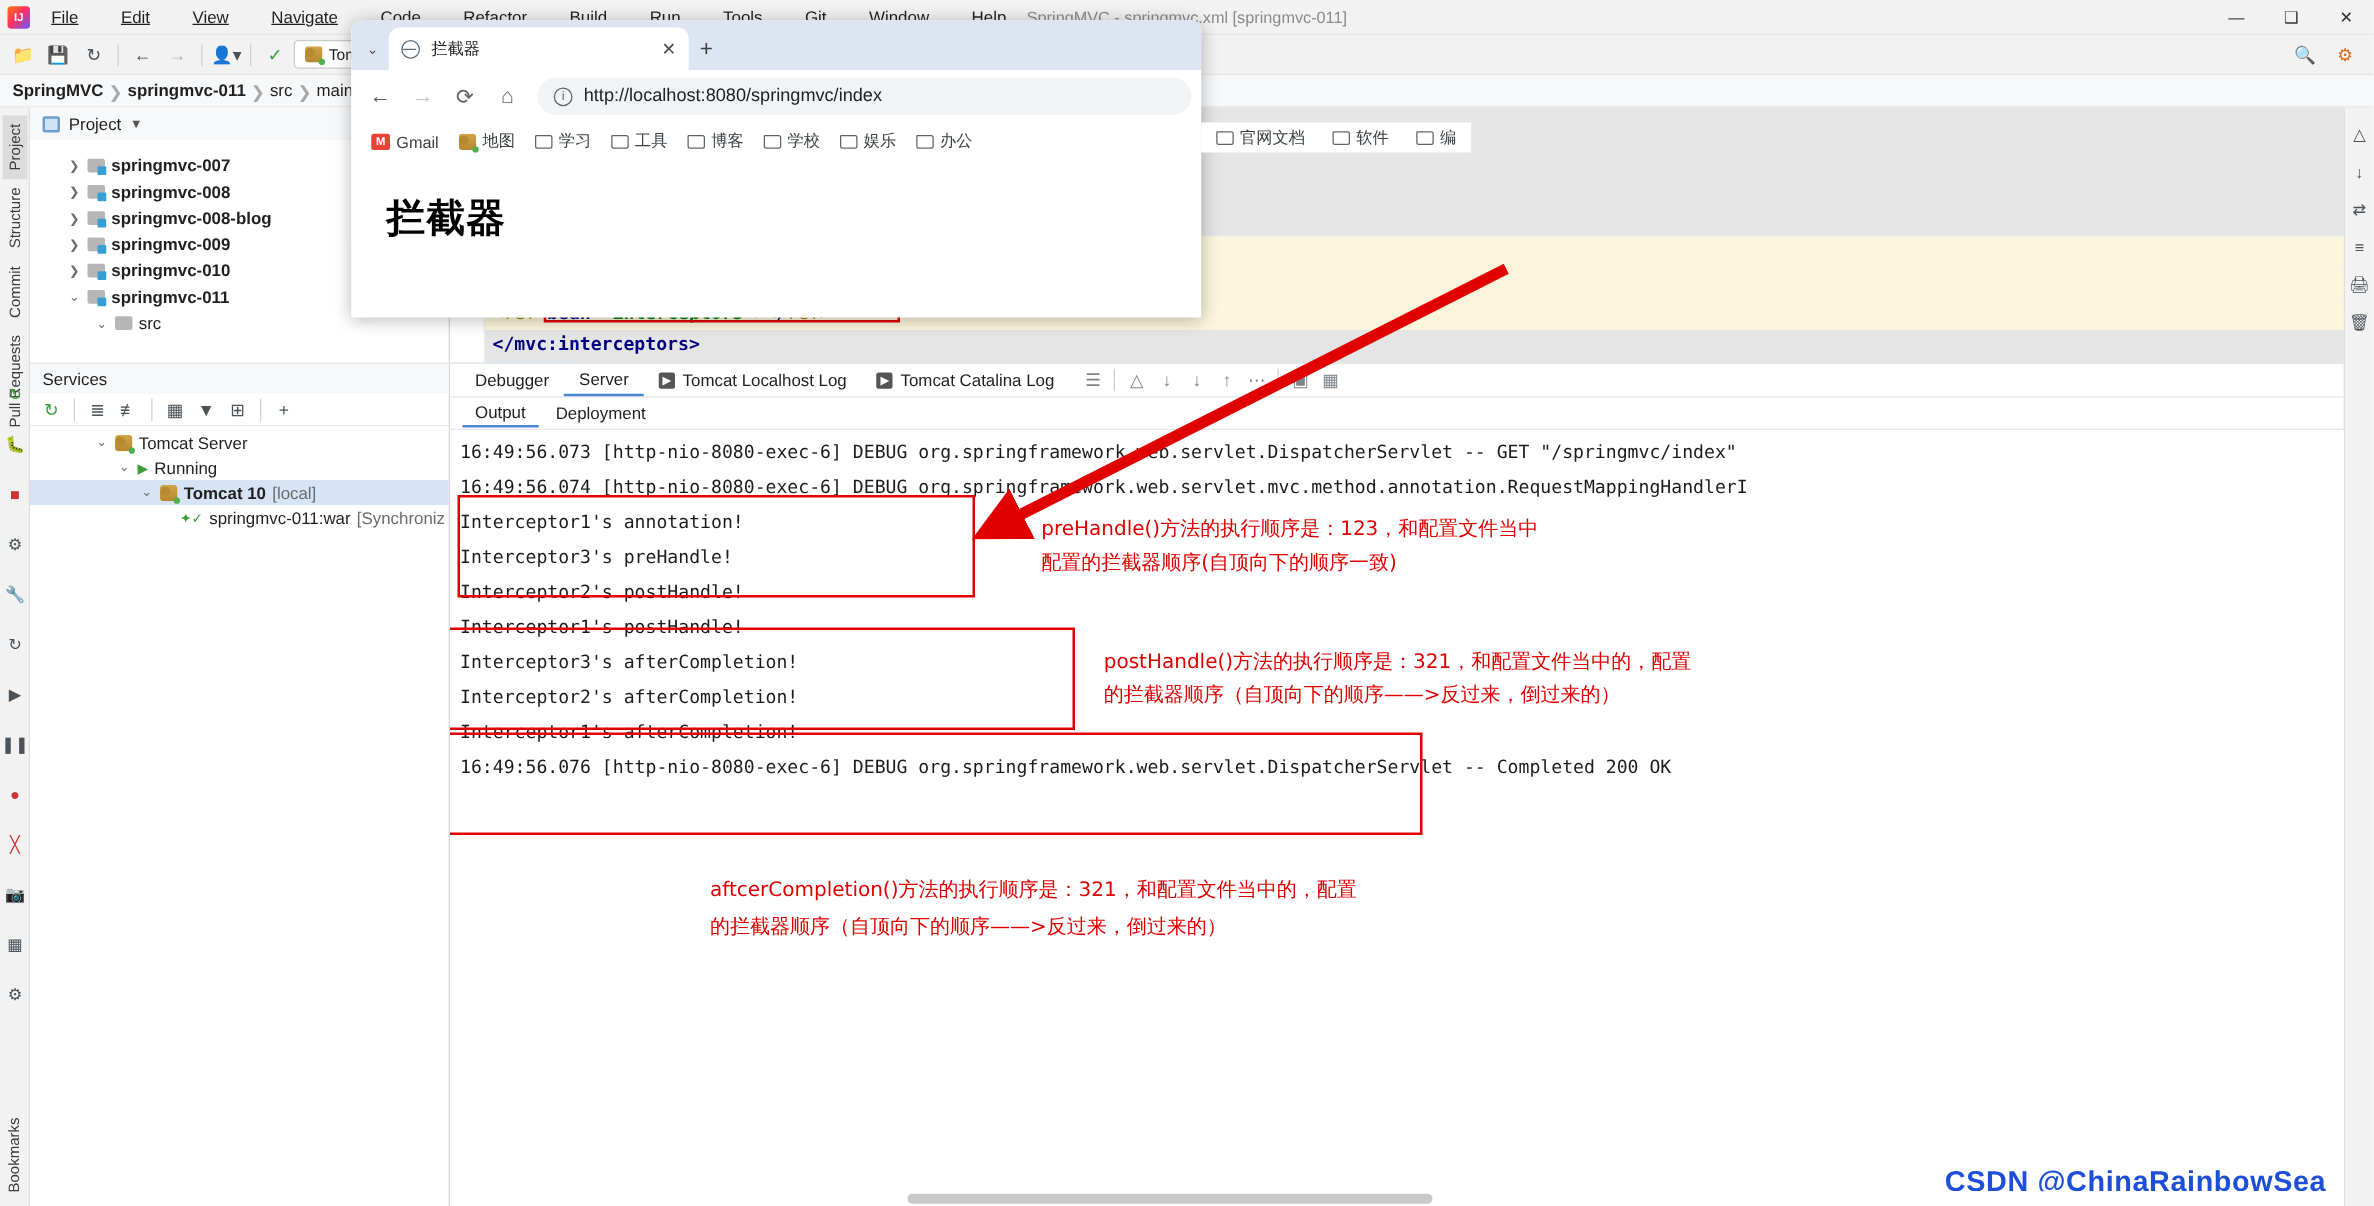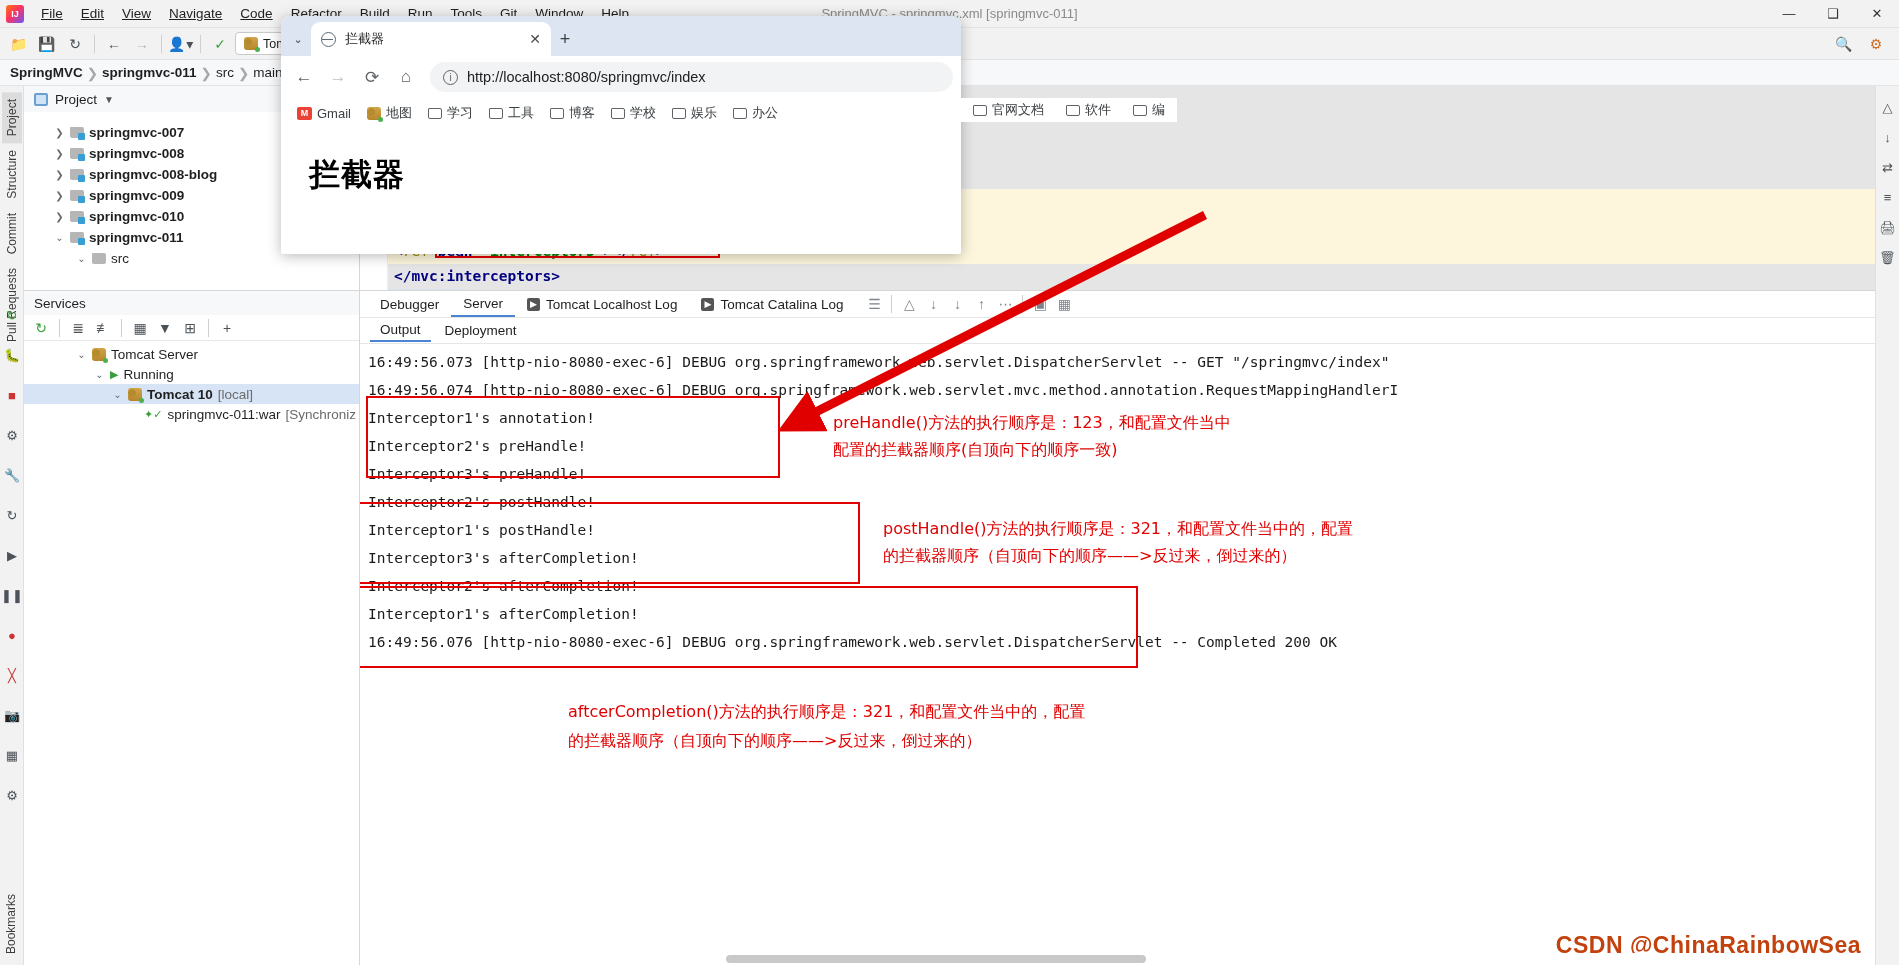--- a/index.html
+++ b/index.html
@@ -13,21 +13,21 @@
   .ide { position:absolute; inset:0; background:#f7f8fa; display:flex; flex-direction:column; }
 
   
   .titlebar { height:28px; background:#f2f2f2; display:flex; align-items:center;
               border-bottom:1px solid #e4e4e4; position:relative; }
   .ij-logo { width:18px; height:18px; margin:0 8px 0 6px; border-radius:3px;
              background:linear-gradient(135deg,#f97a12 0%,#fe315d 45%,#6b57ff 100%);
              position:relative; flex:none;}
   .ij-logo::after{content:"IJ"; position:absolute; inset:0; color:#fff; font-size:9px;
              font-weight:bold; display:flex; align-items:center; justify-content:center;}
-  .menubar { display:flex; gap:0;align-items:center; }
+  .menubar { display:flex; gap:16px;align-items:center; }
   .menubar > div { padding:3px 9px; font-size:13.5px; color:#1f1f1f; cursor:default; }
   .menubar u { text-decoration:underline; }
   .win-title { position:absolute; left:50%; transform:translateX(-50%); color:#8a8a8a;
                font-size:13px; white-space:nowrap; }
   .win-ctrls { margin-left:auto; display:flex; }
   .win-ctrls > div { width:44px; height:28px; display:flex; align-items:center;
                      justify-content:center; font-size:13px; color:#333; }
 
   
   .toolbar { height:32px; background:#f2f2f2; display:flex; align-items:center;
@@ -121,21 +121,21 @@
   .ctabs .tb-ico{ width:22px;height:20px; color:#7d858c;}
   .subtabs { height:26px; display:flex; align-items:center; padding:0 10px; gap:4px;
              border-bottom:1px solid #e6e6e6; font-size:13.5px;}
   .subtab { padding:3px 10px; }
   .subtab.active { border-bottom:2px solid #4c84d4; }
   .logwrap { flex:1; position:relative; overflow:hidden; background:#fff;}
   .log { font-family:"DejaVu Sans Mono", monospace; font-size:14.5px; line-height:28px;
          padding:4px 0 0 8px; white-space:pre; color:#1b1b1b;}
   .ann { position:absolute; color:#e00000; font-size:16px; line-height:25px;
          font-family:"DejaVu Sans", sans-serif; white-space:pre; }
-  .watermark { position:absolute; right:14px; bottom:6px; color:#c2410c; font-size:23px;
+  .watermark { position:absolute; right:14px; bottom:6px; color:#1d4ed8; font-size:23px;
                font-weight:bold; letter-spacing:.5px;}
   .scrollbar-h { position:absolute; left:336px; right:12px; bottom:0; height:12px; background:#fff;}
   .sb-thumb-h { position:absolute; left:30px; width:420px; height:8px; top:2px;
                 background:#c9c9c9; border-radius:4px;}
 
   
   .bmrail { position:absolute; left:0; bottom:0; width:24px; height:120px; }
 
   
   .chrome { position:absolute; left:281px; top:16px; width:680px; height:238px;
@@ -386,21 +386,20 @@
             </div>
           </div>
           <div class="subtabs">
             <div class="subtab active">Output</div>
             <div class="subtab">Deployment</div>
           </div>
           <div class="logwrap">
             <div class="log">16:49:56.073 [http-nio-8080-exec-6] DEBUG org.springframework.web.servlet.DispatcherServlet -- GET "/springmvc/index"</div>
             <div class="log" style="padding-top:0">16:49:56.074 [http-nio-8080-exec-6] DEBUG org.springframework.web.servlet.mvc.method.annotation.RequestMappingHandlerI</div>
             <div class="log" style="padding-top:0">Interceptor1's annotation!</div>
-            <div class="log" style="padding-top:0">Interceptor2's preHandle!</div>
             <div class="log" style="padding-top:0">Interceptor3's preHandle!</div>
             <div class="log" style="padding-top:0">Interceptor2's postHandle!</div>
             <div class="log" style="padding-top:0">Interceptor1's postHandle!</div>
             <div class="log" style="padding-top:0">Interceptor3's afterCompletion!</div>
             <div class="log" style="padding-top:0">Interceptor2's afterCompletion!</div>
             <div class="log" style="padding-top:0">Interceptor1's afterCompletion!</div>
             <div class="log" style="padding-top:0">16:49:56.076 [http-nio-8080-exec-6] DEBUG org.springframework.web.servlet.DispatcherServlet -- Completed 200 OK</div>
 
             <div class="redbox" style="left:6px; top:52px; width:414px; height:82px;"></div>
             <div class="redbox" style="left:-8px; top:158px; width:508px; height:82px;"></div>

